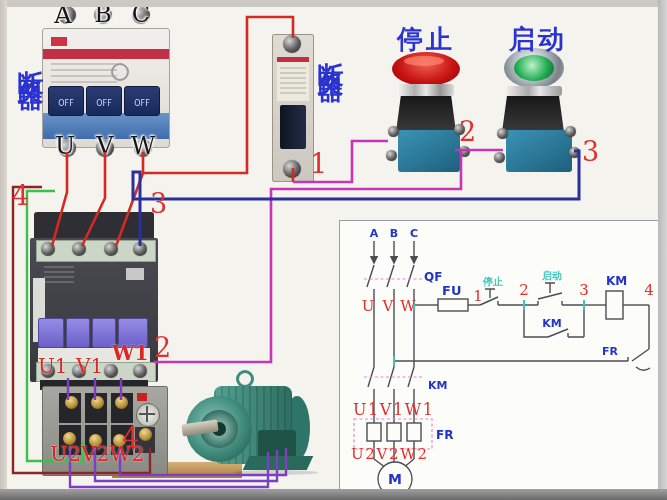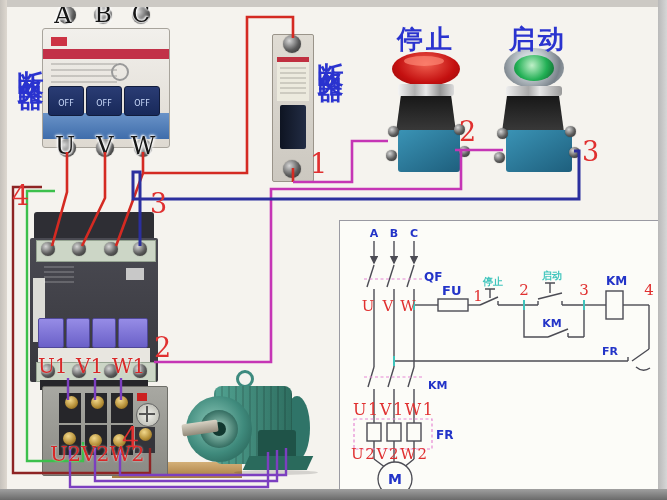--- a/index.html
+++ b/index.html
@@ -107,21 +107,21 @@
   <div class="abs screw" style="left:41px;top:242px;width:14px;height:14px;z-index:3;"></div>
   <div class="abs screw" style="left:72px;top:242px;width:14px;height:14px;z-index:3;"></div>
   <div class="abs screw" style="left:104px;top:242px;width:14px;height:14px;z-index:3;"></div>
   <div class="abs screw" style="left:133px;top:242px;width:14px;height:14px;z-index:3;"></div>
   <div class="abs screw" style="left:41px;top:364px;width:14px;height:14px;z-index:3;"></div>
   <div class="abs screw" style="left:72px;top:364px;width:14px;height:14px;z-index:3;"></div>
   <div class="abs screw" style="left:104px;top:364px;width:14px;height:14px;z-index:3;"></div>
   <div class="abs screw" style="left:133px;top:364px;width:14px;height:14px;z-index:3;"></div>
   <div class="abs rterm" style="left:38px;top:356px;">U1</div>
   <div class="abs rterm" style="left:76px;top:356px;">V1</div>
-  <div class="abs rterm" style="left:112px;top:356px;">W1</div>
+  <div class="abs rterm" style="left:112px;top:343px;font-weight:bold;">W1</div>
 
   <div class="abs" style="left:112px;top:462px;width:130px;height:16px;background:linear-gradient(#d4b078,#a87c40);z-index:1;"></div>
   <div class="abs" style="left:42px;top:386px;width:124px;height:88px;background:linear-gradient(#a8a8a2,#8a8a84);border:1px solid #6e6e68;border-radius:2px;z-index:2;">
     <div class="abs" style="left:16px;top:6px;width:22px;height:30px;background:#26262a;"></div>
     <div class="abs" style="left:42px;top:6px;width:22px;height:30px;background:#26262a;"></div>
     <div class="abs" style="left:68px;top:6px;width:22px;height:30px;background:#26262a;"></div>
     <div class="abs" style="left:94px;top:6px;width:10px;height:8px;background:#cc2020;"></div>
     <div class="abs" style="left:16px;top:38px;width:22px;height:30px;background:#26262a;"></div>
     <div class="abs" style="left:42px;top:38px;width:22px;height:30px;background:#26262a;"></div>
     <div class="abs" style="left:68px;top:38px;width:22px;height:30px;background:#26262a;"></div>

